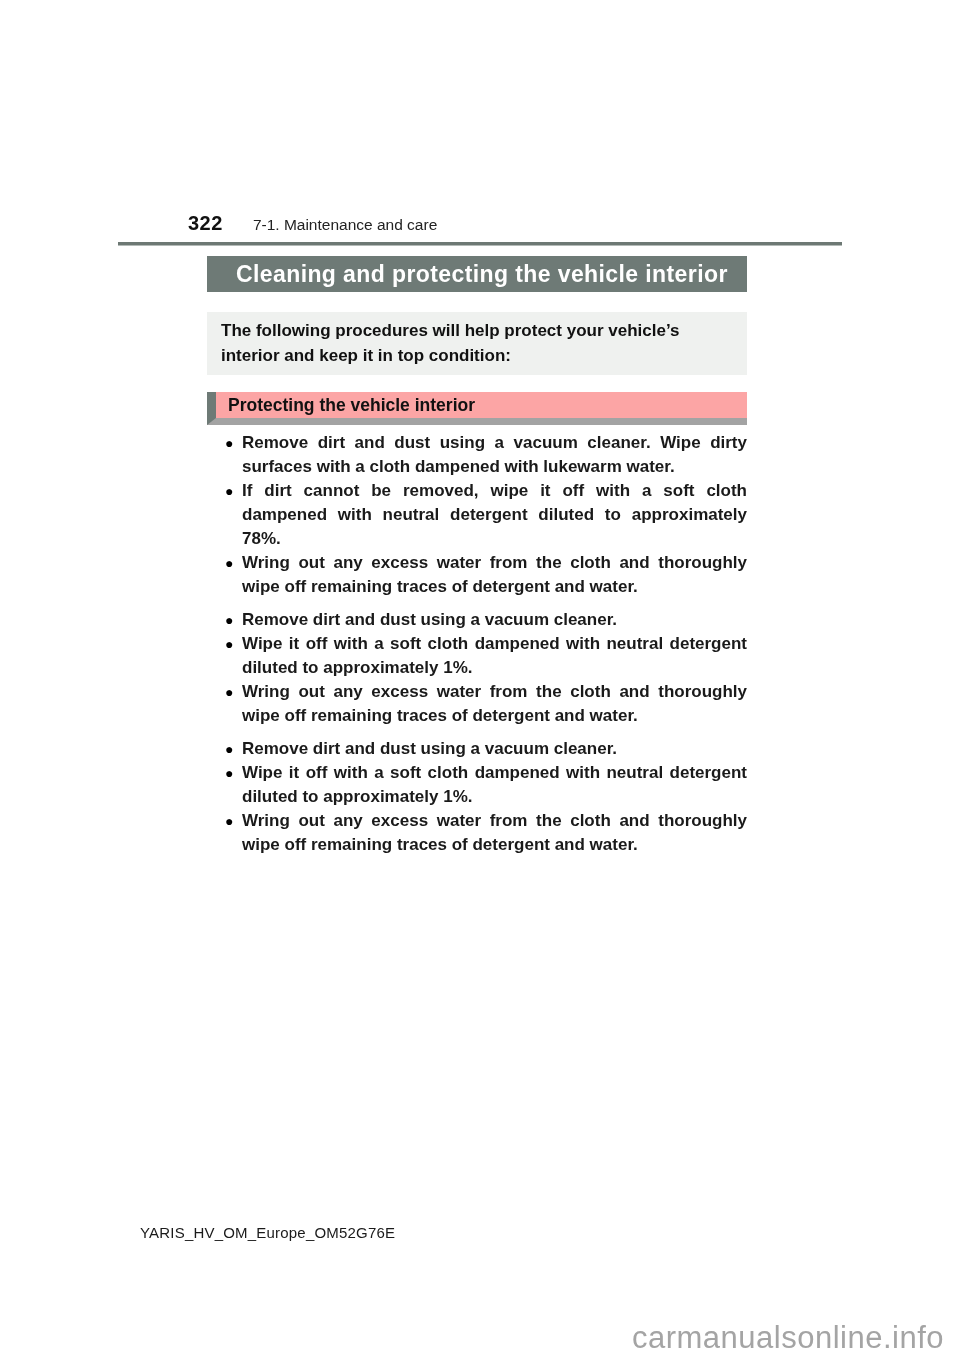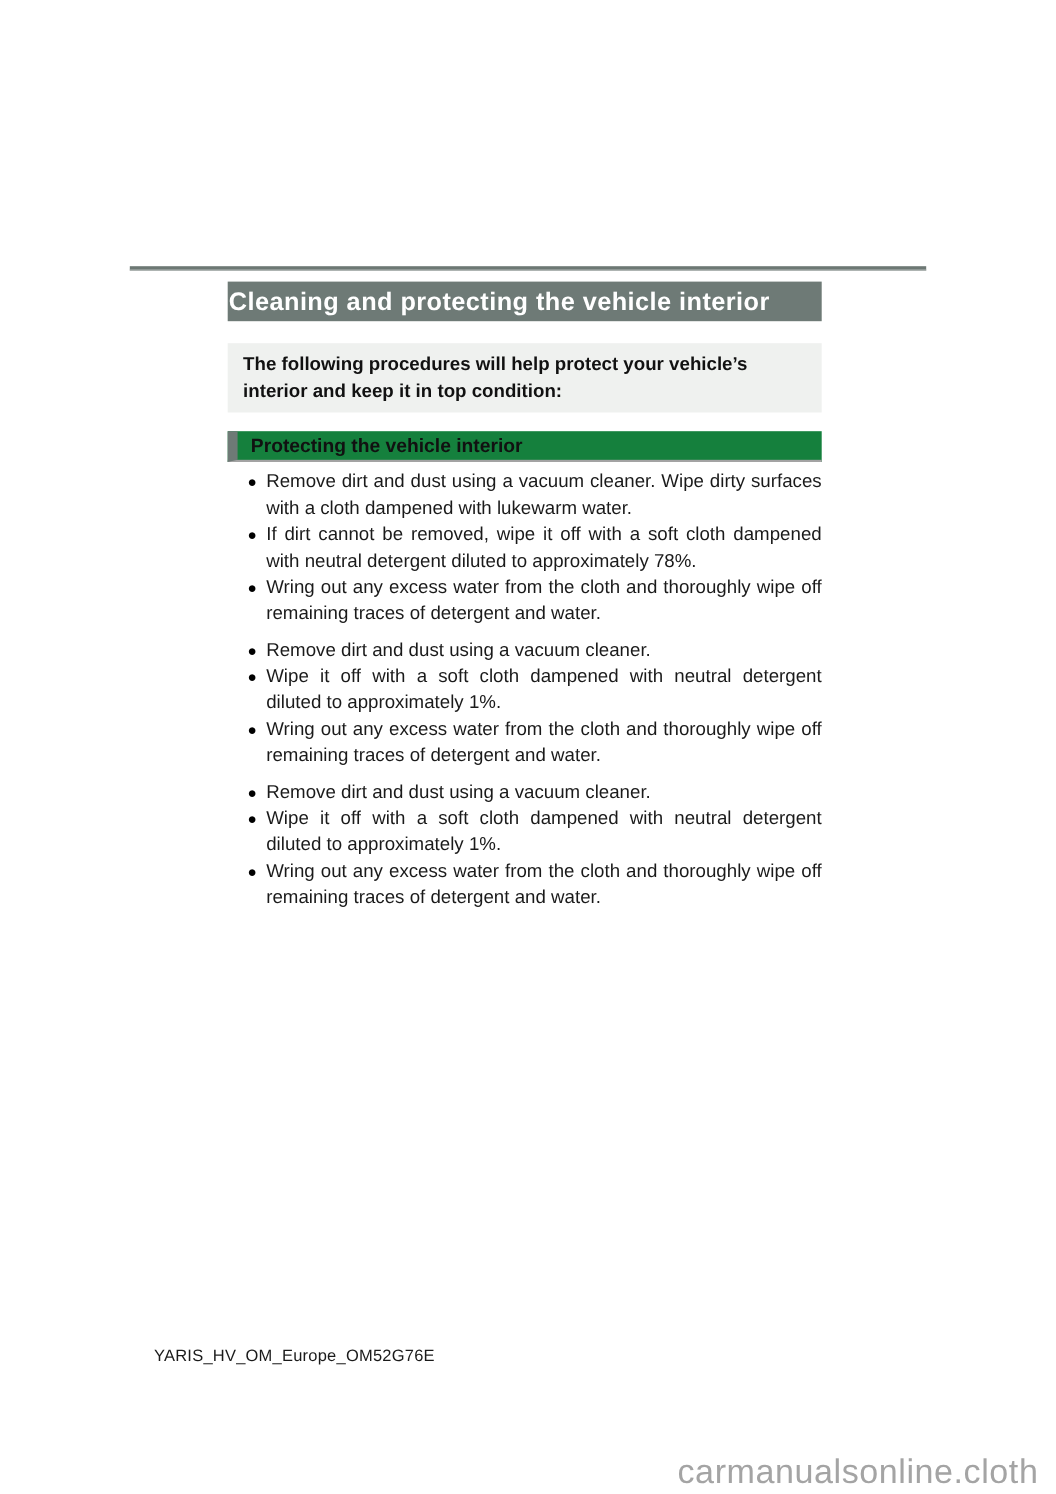--- a/index.html
+++ b/index.html
@@ -46,37 +46,37 @@
 
   .banner {
     margin: 0 0 20px 0;
     height: 36px;
     line-height: 36px;
     background: #6e7a76;
     color: #ffffff;
     font-size: 23px;
     font-weight: bold;
     letter-spacing: 0.4px;
-    padding-left: 1px;
+    padding-left: 29px;
   }
 
   .intro {
     background: #eff1ef;
     padding: 6px 14px 7px 14px;
     font-size: 17px;
     font-weight: bold;
     line-height: 25px;
     color: #111;
   }
   .intro { margin-bottom: 17px; }
 
   .sec-head {
-    background: #15803d;
+    background: #fca5a5;
     border-left: 9px solid #6e7a76;
-    border-bottom: 2px solid #a3a3a3;
+    border-bottom: 7px solid #a3a3a3;
     padding: 3px 0 2px 12px;
     font-size: 17.5px;
     font-weight: bold;
     line-height: 21px;
     color: #111;
   }
 
   ul.bullets {
     list-style: none;
     margin: 6px 0 9px 0;
@@ -91,20 +91,21 @@
   }
   .dot {
     flex: 0 0 17px;
     font-size: 14px;
     line-height: 24px;
     color: #000;
   }
   .li-text {
     flex: 1;
     text-align: justify;
+    font-weight: bold;
   }
 
   .doc-id {
     position: absolute;
     left: 140px;
     top: 1224px;
     font-size: 15px;
     color: #1a1a1a;
     letter-spacing: 0.2px;
   }
@@ -116,20 +117,24 @@
     font-size: 31px;
     color: #a4a4a4;
     letter-spacing: 0.5px;
   }
 </style>
 </head>
 <body>
 
 <div class="page">
 
+  <div class="pg-head">
+    <span class="pg-num">322</span>
+    <span class="pg-crumb">7-1. Maintenance and care</span>
+  </div>
 
   <div class="rule"></div>
 
   <div class="content">
 
     <h1 class="banner">Cleaning and protecting the vehicle interior</h1>
 
     <div class="intro">The following procedures will help protect your vehicle’s interior and keep it in top condition:</div>
 
     <div class="sec">
@@ -183,15 +188,15 @@
           <span class="dot">●</span>
           <span class="li-text">Wring out any excess water from the cloth and thoroughly wipe off remaining traces of detergent and water.</span>
         </li>
       </ul>
     </div>
 
   </div>
 
   <div class="doc-id">YARIS_HV_OM_Europe_OM52G76E</div>
 
-  <div class="watermark">carmanualsonline.cloth</div>
+  <div class="watermark">carmanualsonline.info</div>
 
 </div>
 
 </body></html>

